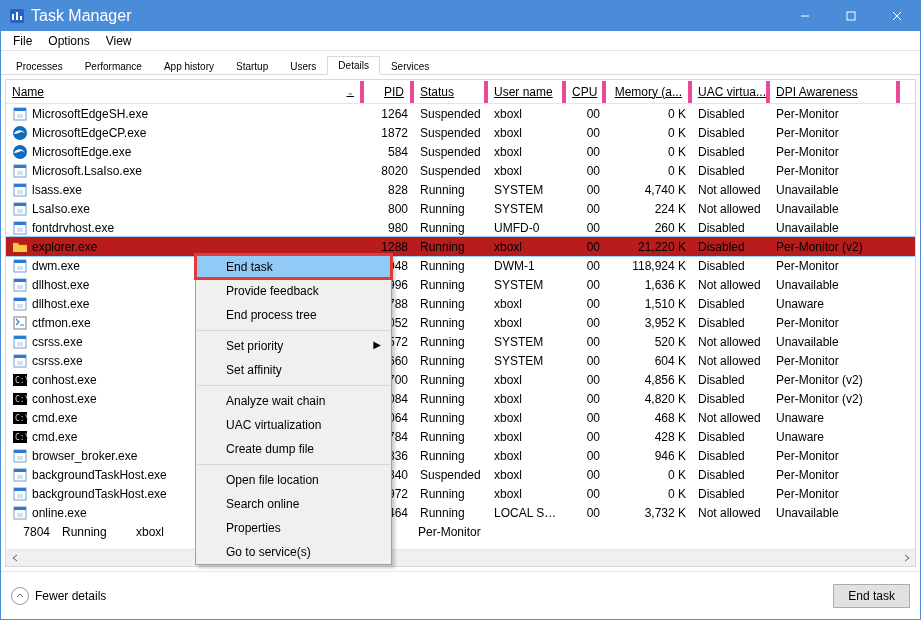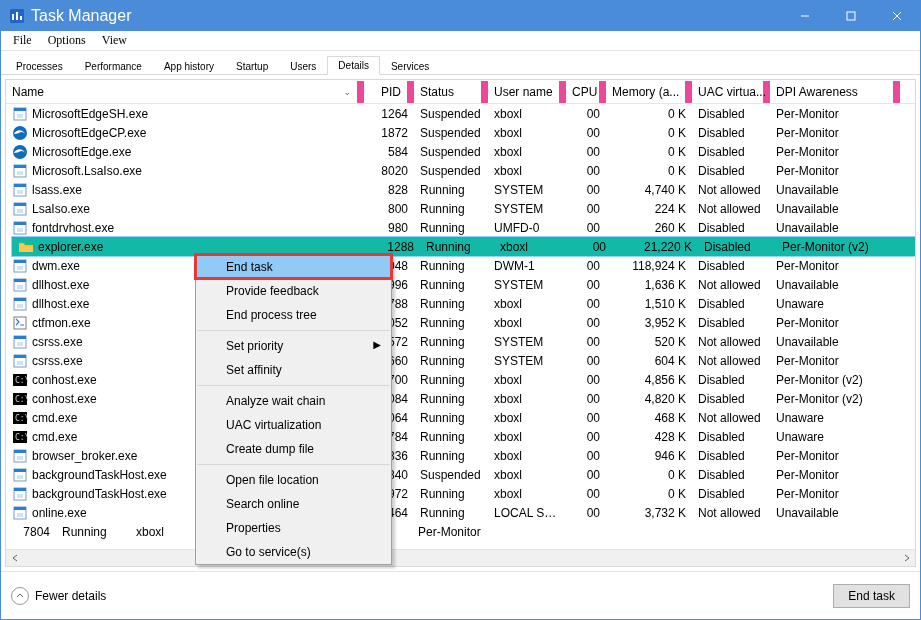--- a/index.html
+++ b/index.html
@@ -17,46 +17,46 @@
   height: 30px;
   background: #4a8cd8;
   display: flex;
   align-items: center;
   color: #fff;
 }
 .titlebar .title-icon { width: 16px; height: 16px; margin: 0 6px 0 8px; display: inline-flex; align-items: center; justify-content: center; }
 .titlebar .title-text { font-size: 16px; }
 .titlebar .spacer { flex: 1; }
 .caption-btn { width: 46px; height: 30px; display: flex; align-items: center; justify-content: center; cursor: pointer; }
-.menubar { height: 20px; display: flex; align-items: center; padding: 0 4px; background: #fff; border-bottom: 1px solid #e5e5e5; font-family: Liberation Serif, serif; }
+.menubar { height: 20px; display: flex; align-items: center; padding: 0 4px; background: #fff; border-bottom: 1px solid #e5e5e5; }
 .menubar span { padding: 2px 8px; cursor: default; }
 .tabbar { height: 24px; display: flex; align-items: flex-end; padding: 0 4px; border-bottom: 1px solid #d9d9d9; background: #fff; }
 .tab {
   padding: 3px 10px 3px 10px;
   border: 1px solid transparent;
   border-bottom: none;
   font-size: 10px;
   cursor: default;
   position: relative;
   top: 1px;
 }
 .tab.active {
   border-color: #d9d9d9;
   background: #fff;
   border-bottom: 1px solid #fff;
 }
 .content { flex: 1; display: flex; flex-direction: column; overflow: hidden; padding: 4px; }
 .table-wrap { flex: 1; border: 1px solid #d9d9d9; overflow: hidden; display: flex; flex-direction: column; }
 .thead, .row { display: flex; width: 100%; }
 .thead { background: #fff; border-bottom: 1px solid #e5e5e5; height: 24px; align-items: center; }
-.th { padding: 4px 6px; border-right: 7px solid #ec4899; font-size: 12px; white-space: nowrap; cursor: default; position: relative; }
+.th { padding: 4px 6px; border-right: 4px solid #ec4899; font-size: 12px; white-space: nowrap; cursor: default; position: relative; text-decoration: underline; }
 .tbody { flex: 1; overflow-y: auto; overflow-x: hidden; }
 .row { height: 19px; align-items: center; font-size: 12px; }
 .row:nth-child(even) { background: #fff; }
-.row.selected { background: #14b8a6; outline: 1px solid #99d1ff; margin-left: 6px; }
+.row.selected { background: #b91c1c; outline: 1px solid #99d1ff; }
 .cell { padding: 1px 6px; white-space: nowrap; overflow: hidden; text-overflow: ellipsis; }
 .col-name { width: 358px; display: flex; align-items: center; gap: 4px; }
 .col-pid { width: 50px; text-align: right; }
 .col-status { width: 74px; }
 .col-user { width: 78px; }
 .col-cpu { width: 40px; text-align: right; }
 .col-mem { width: 86px; text-align: right; }
 .col-uac { width: 78px; }
 .col-dpi { width: 130px; }
 .proc-icon { width: 16px; height: 16px; display: inline-flex; align-items: center; justify-content: center; flex-shrink: 0; }

